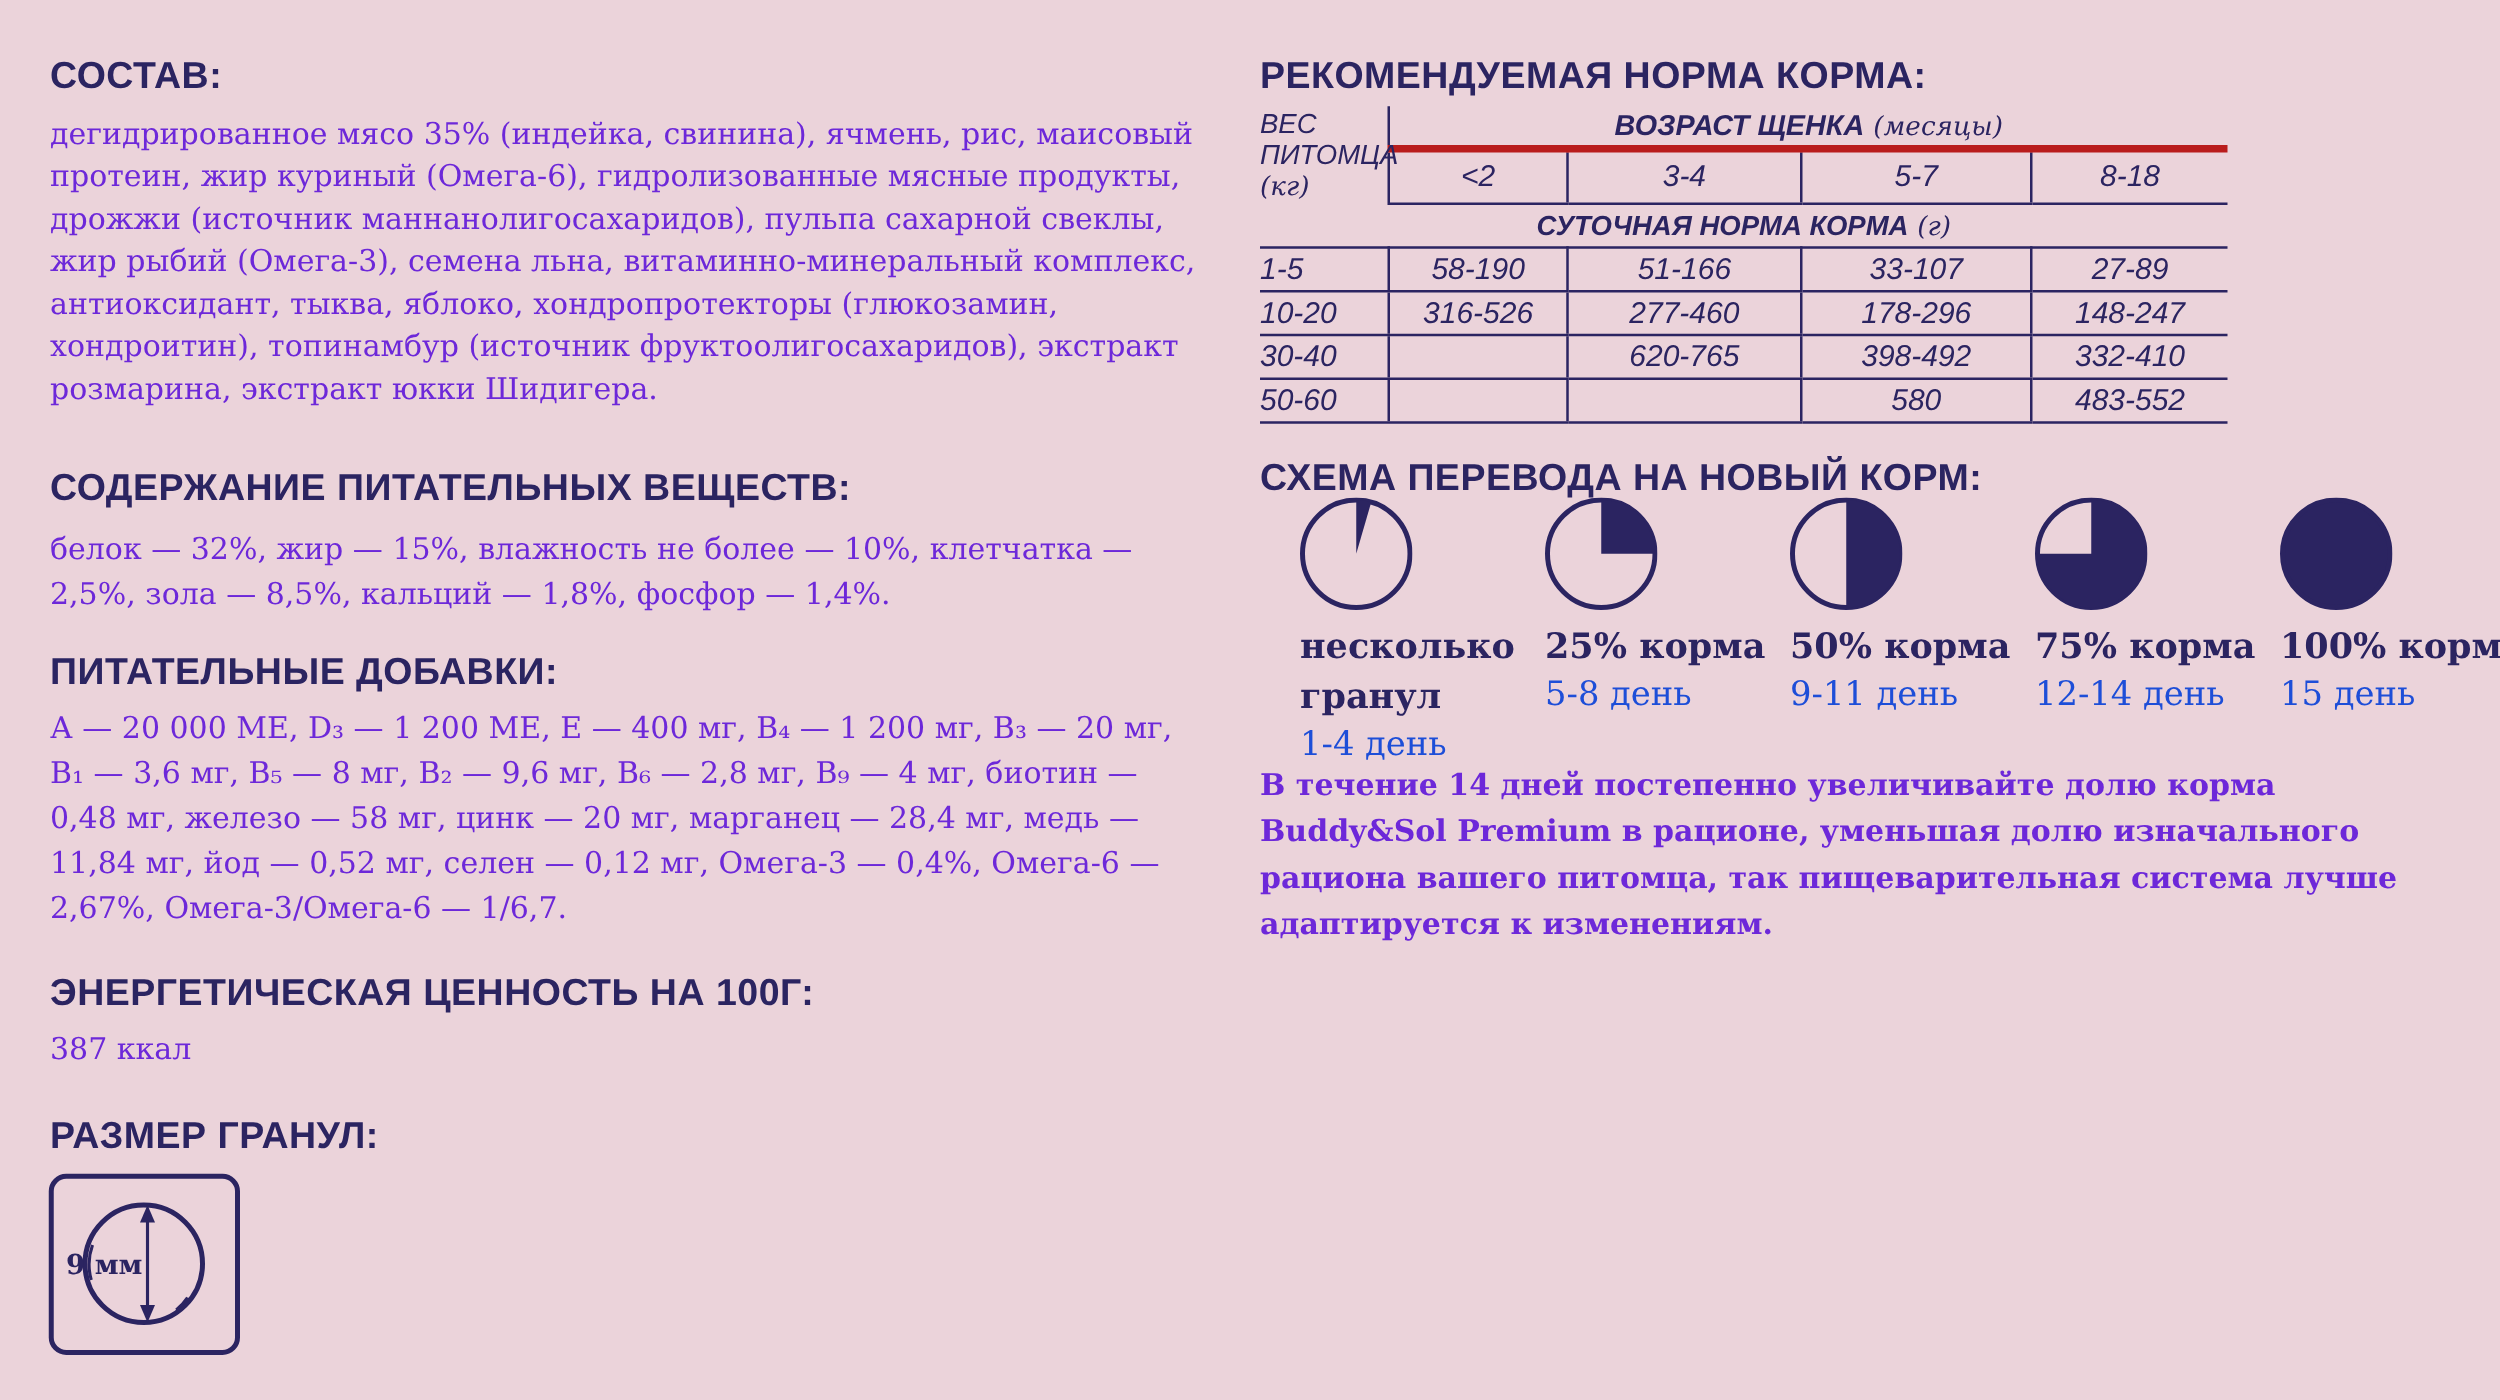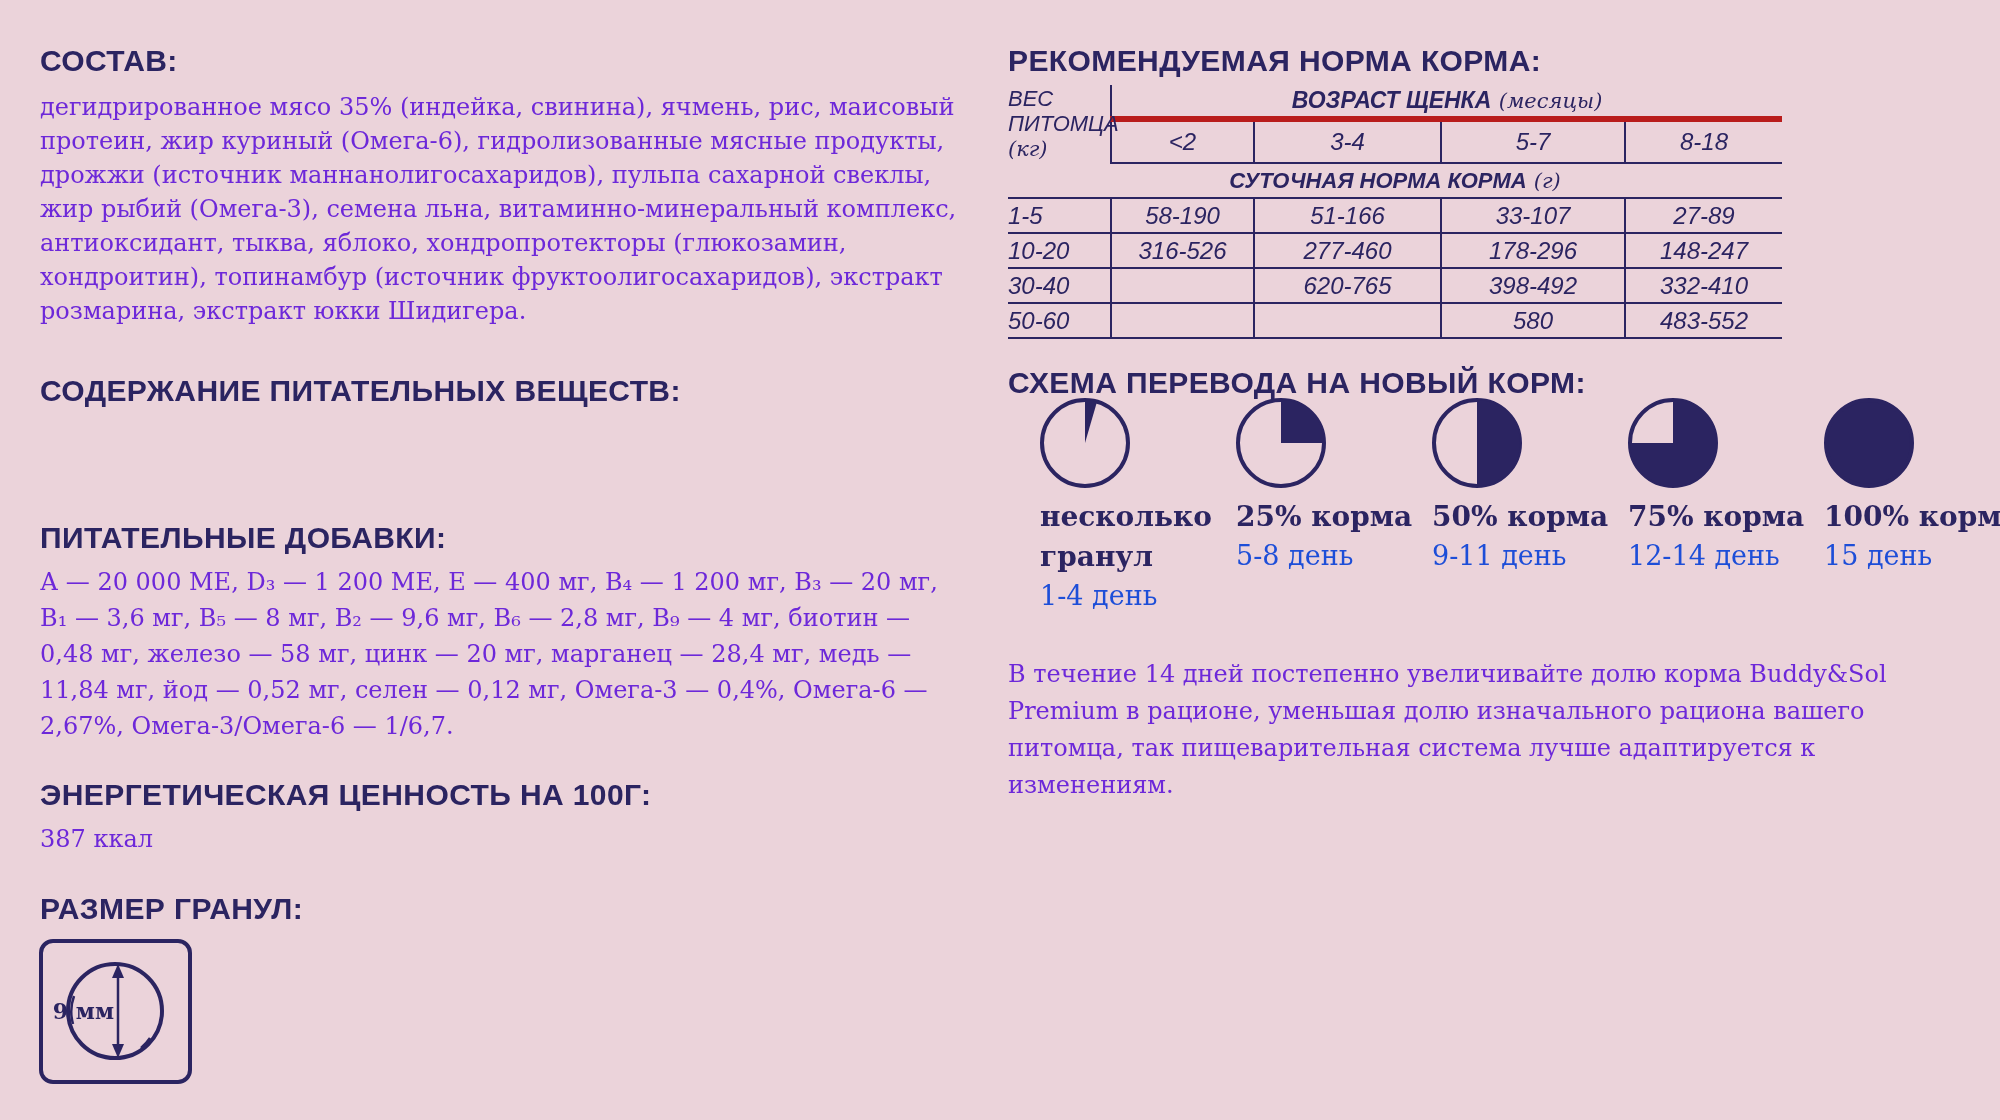--- a/index.html
+++ b/index.html
@@ -39,20 +39,21 @@
 </style>
 </head>
 <body>
 
 <div class="stage">
 
   <h2 class="hd abs" style="left:40px;top:44px;">СОСТАВ:</h2>
   <p class="body-text abs" style="left:40px;top:90px;width:925px;">дегидрированное мясо 35% (индейка, свинина), ячмень, рис, маисовый протеин, жир куриный (Омега-6), гидролизованные мясные продукты, дрожжи (источник маннанолигосахаридов), пульпа сахарной свеклы, жир рыбий (Омега-3), семена льна, витаминно-минеральный комплекс, антиоксидант, тыква, яблоко, хондропротекторы (глюкозамин, хондроитин), топинамбур (источник фруктоолигосахаридов), экстракт розмарина, экстракт юкки Шидигера.</p>
 
   <h2 class="hd abs" style="left:40px;top:374px;">СОДЕРЖАНИЕ ПИТАТЕЛЬНЫХ ВЕЩЕСТВ:</h2>
+  <p class="body-text lh36 abs" style="left:40px;top:421px;width:925px;">белок — 32%, жир — 15%, влажность не более — 10%, клетчатка — 2,5%, зола — 8,5%, кальций — 1,8%, фосфор — 1,4%.</p>
 
   <h2 class="hd abs" style="left:40px;top:521px;">ПИТАТЕЛЬНЫЕ ДОБАВКИ:</h2>
   <p class="body-text lh36 abs" style="left:40px;top:564px;width:930px;">А — 20 000 МЕ, D₃ — 1 200 МЕ, Е — 400 мг, В₄ — 1 200 мг, В₃ — 20 мг, В₁ — 3,6 мг, В₅ — 8 мг, В₂ — 9,6 мг, В₆ — 2,8 мг, В₉ — 4 мг, биотин — 0,48 мг, железо — 58 мг, цинк — 20 мг, марганец — 28,4 мг, медь — 11,84 мг, йод — 0,52 мг, селен — 0,12 мг, Омега-3 — 0,4%, Омега-6 — 2,67%, Омега-3/Омега-6 — 1/6,7.</p>
 
   <h2 class="hd abs" style="left:40px;top:778px;">ЭНЕРГЕТИЧЕСКАЯ ЦЕННОСТЬ НА 100Г:</h2>
   <p class="body-text abs" style="left:40px;top:822px;">387 ккал</p>
 
   <h2 class="hd abs" style="left:40px;top:892px;">РАЗМЕР ГРАНУЛ:</h2>
 
   <svg class="abs" style="left:38px;top:938px;" width="155" height="147" viewBox="0 0 155 147">
@@ -168,15 +169,15 @@
     </div>
     <div class="pie-col">
       <svg class="pie-svg" viewBox="0 0 90 90">
           <circle cx="45" cy="45" r="43" fill="#2b2461" stroke="#2b2461" stroke-width="4"></circle>
         </svg>
       <div class="pie-label">100% корма</div>
       <div class="pie-days">15 день</div>
     </div>
   </div>
 
-  <p class="body-text abs" style="left:1008px;top:656px;width:955px;line-height:37px;">В течение 14 дней постепенно увеличивайте долю корма Buddy&amp;Sol Premium в рационе, уменьшая долю изначального рациона вашего питомца, так пищеварительная система лучше адаптируется к изменениям.</p>
+  <p class="body-text abs" style="left:1008px;top:609px;width:955px;line-height:37px;font-weight:bold;">В течение 14 дней постепенно увеличивайте долю корма Buddy&amp;Sol Premium в рационе, уменьшая долю изначального рациона вашего питомца, так пищеварительная система лучше адаптируется к изменениям.</p>
 
 </div>
 
 </body></html>

